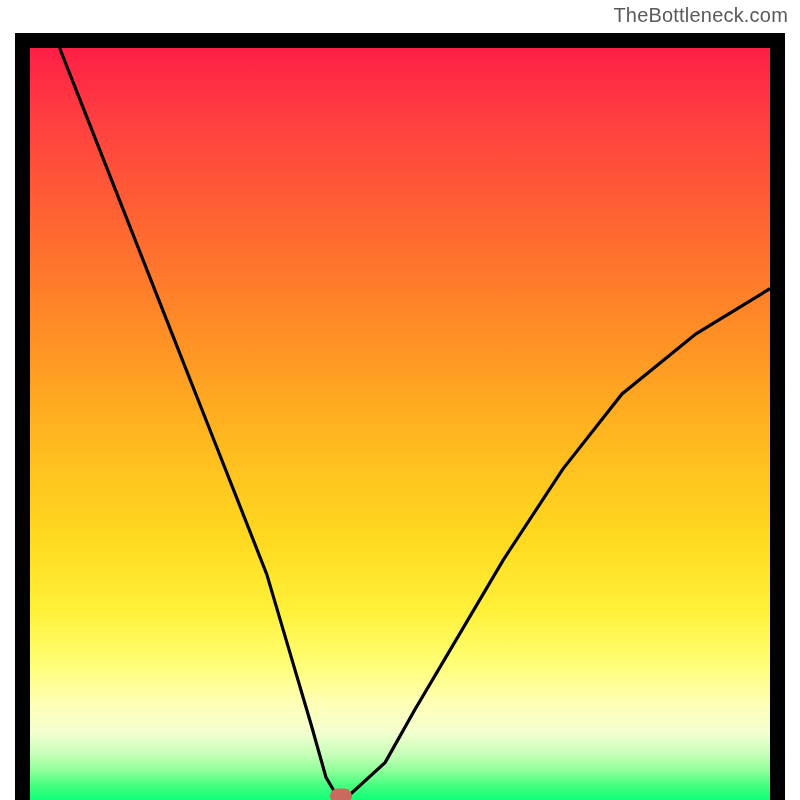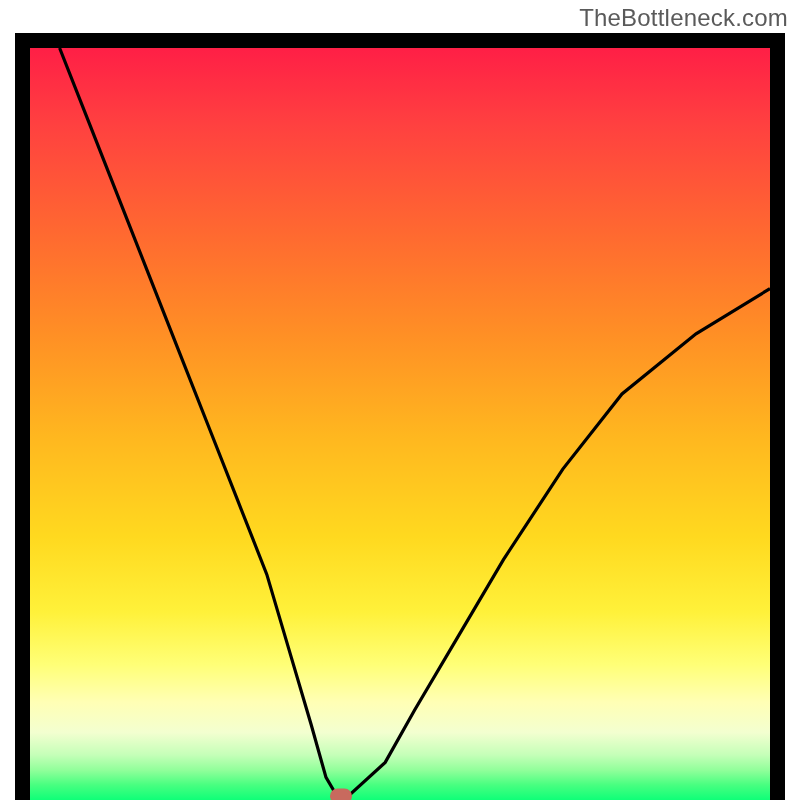--- a/index.html
+++ b/index.html
@@ -13,21 +13,21 @@
   }
   .container {
     position: relative;
     width: 800px;
     height: 800px;
   }
   .watermark {
     position: absolute;
     top: 4px;
     right: 12px;
-    font-size: 24px;
+    font-size: 20px;
     font-weight: 500;
     color: #5a5a5a;
     letter-spacing: 0.2px;
     z-index: 10;
   }
   .plot {
     position: absolute;
     top: 33px;
     left: 15px;
     width: 770px;

